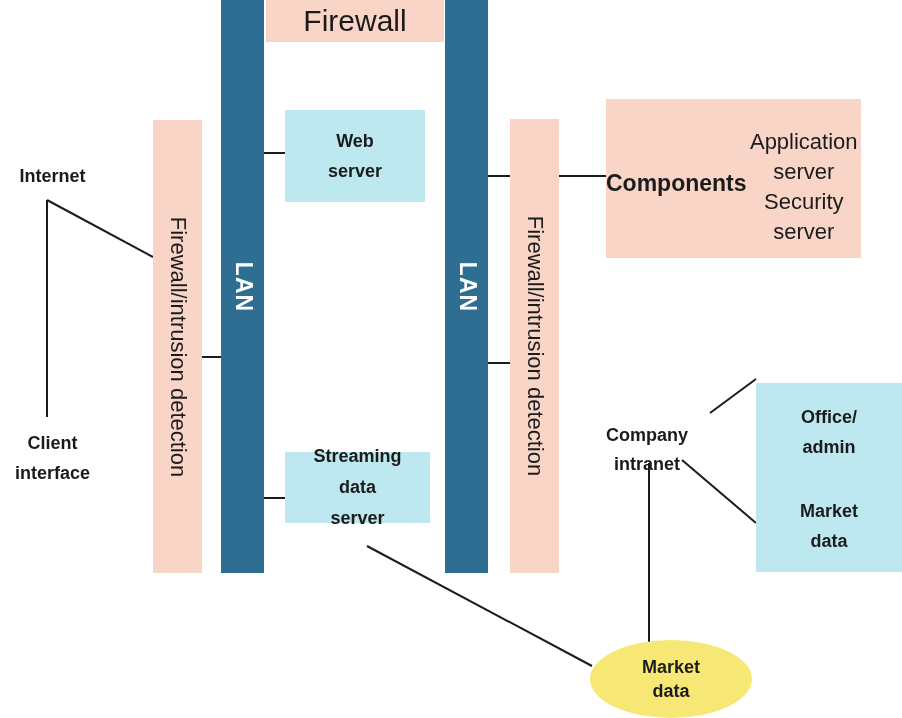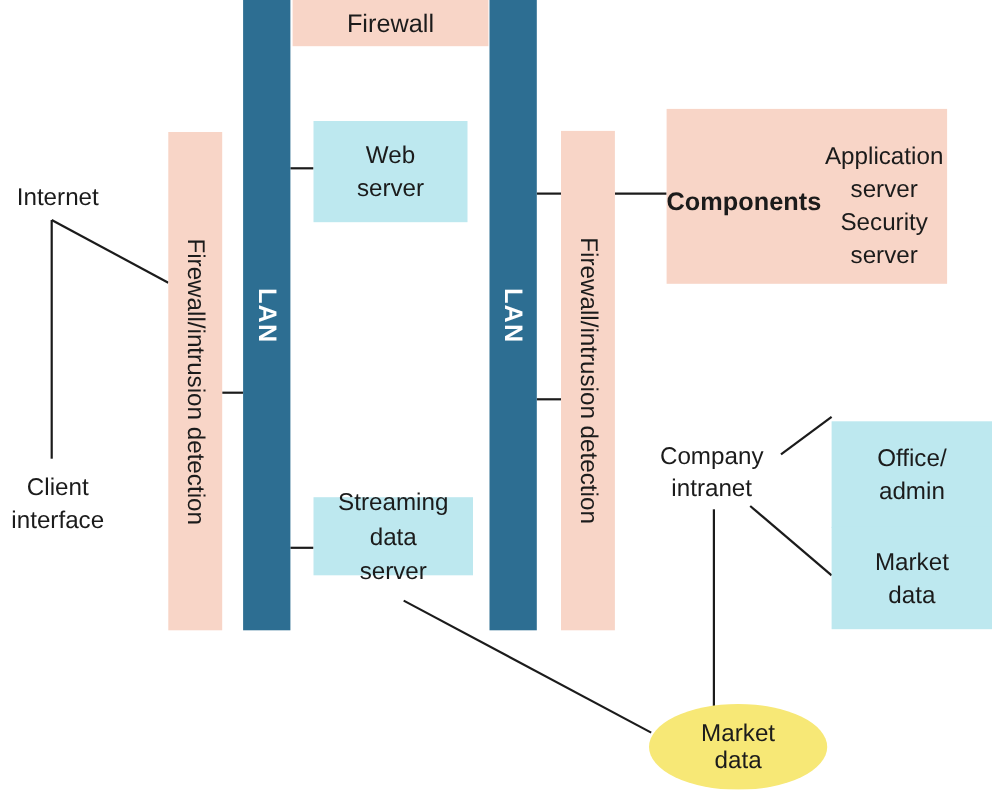--- a/index.html
+++ b/index.html
@@ -27,22 +27,22 @@
   .box-cyan{background:var(--cyan);}
   .box-pink{background:var(--salmon);}
   .ellipse-yellow{background:var(--yellow);border-radius:50%;}
   .vlabel{
     position:absolute;top:50%;left:50%;
     transform:translate(-50%,-50%) rotate(90deg);
     white-space:nowrap;
   }
   .lan-text{color:#ffffff;font-weight:700;font-size:23px;letter-spacing:1px;}
   .fw-text{font-size:22px;}
-  .t22{font-size:22px;}
-  .t23{font-size:23px;}
+  .t22{font-size:18px;font-weight:bold;}
+  .t23{font-size:30px;}
   .lh30{line-height:30px;}
   .preline{white-space:pre-line;}
   .label{position:absolute;z-index:2;text-align:center;}
   .components-box{
     position:absolute;z-index:2;
     display:flex;flex-direction:row;align-items:center;
     padding-top:8px;text-align:center;
   }
   .components-title{font-size:23px;font-weight:700;line-height:30px;}
   .components-items{margin-top:9px;font-size:22px;line-height:30px;}
@@ -119,16 +119,16 @@
   <div class="node ellipse-yellow t22" style="left:590px;top:640px;width:162px;height:78px;line-height:24px;">
     <span class="preline">Market
 data</span>
   </div>
 
   <div class="label t22 lh30 preline" style="left:0;top:428px;width:105px;">Client
 interface</div>
 
   <div class="label t22" style="left:0;top:166px;width:105px;">Internet</div>
 
-  <div class="label t22 preline" style="left:582px;top:400px;width:130px;line-height:29px;">Company
+  <div class="label t22 preline" style="left:582px;top:421px;width:130px;line-height:29px;">Company
 intranet</div>
 
 </div>
 
 </body></html>

